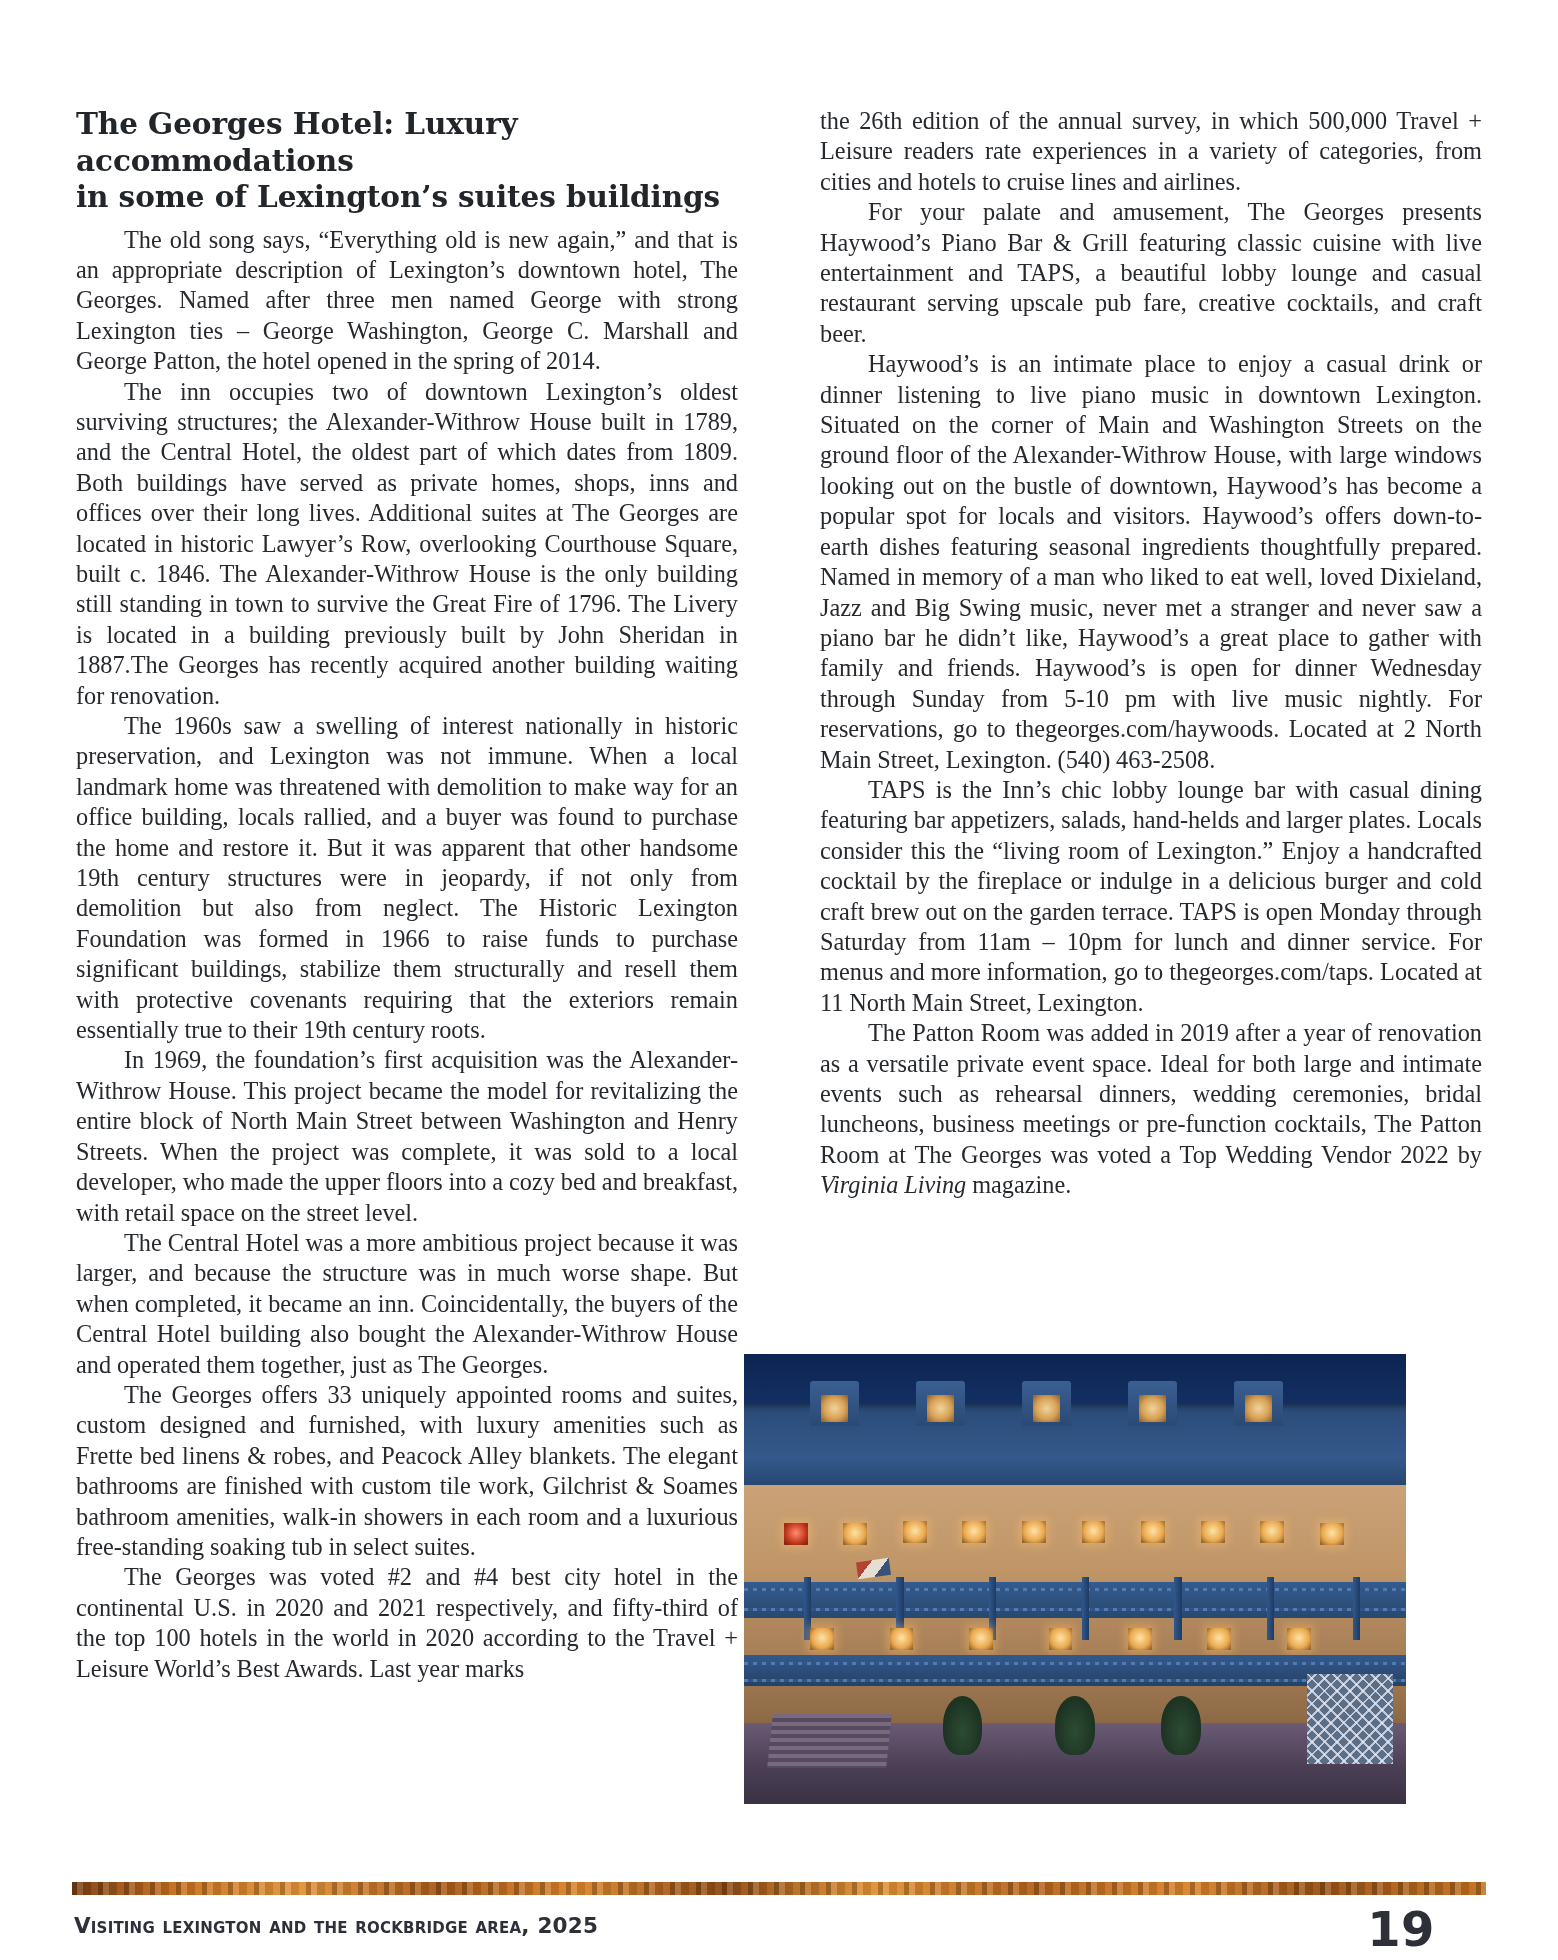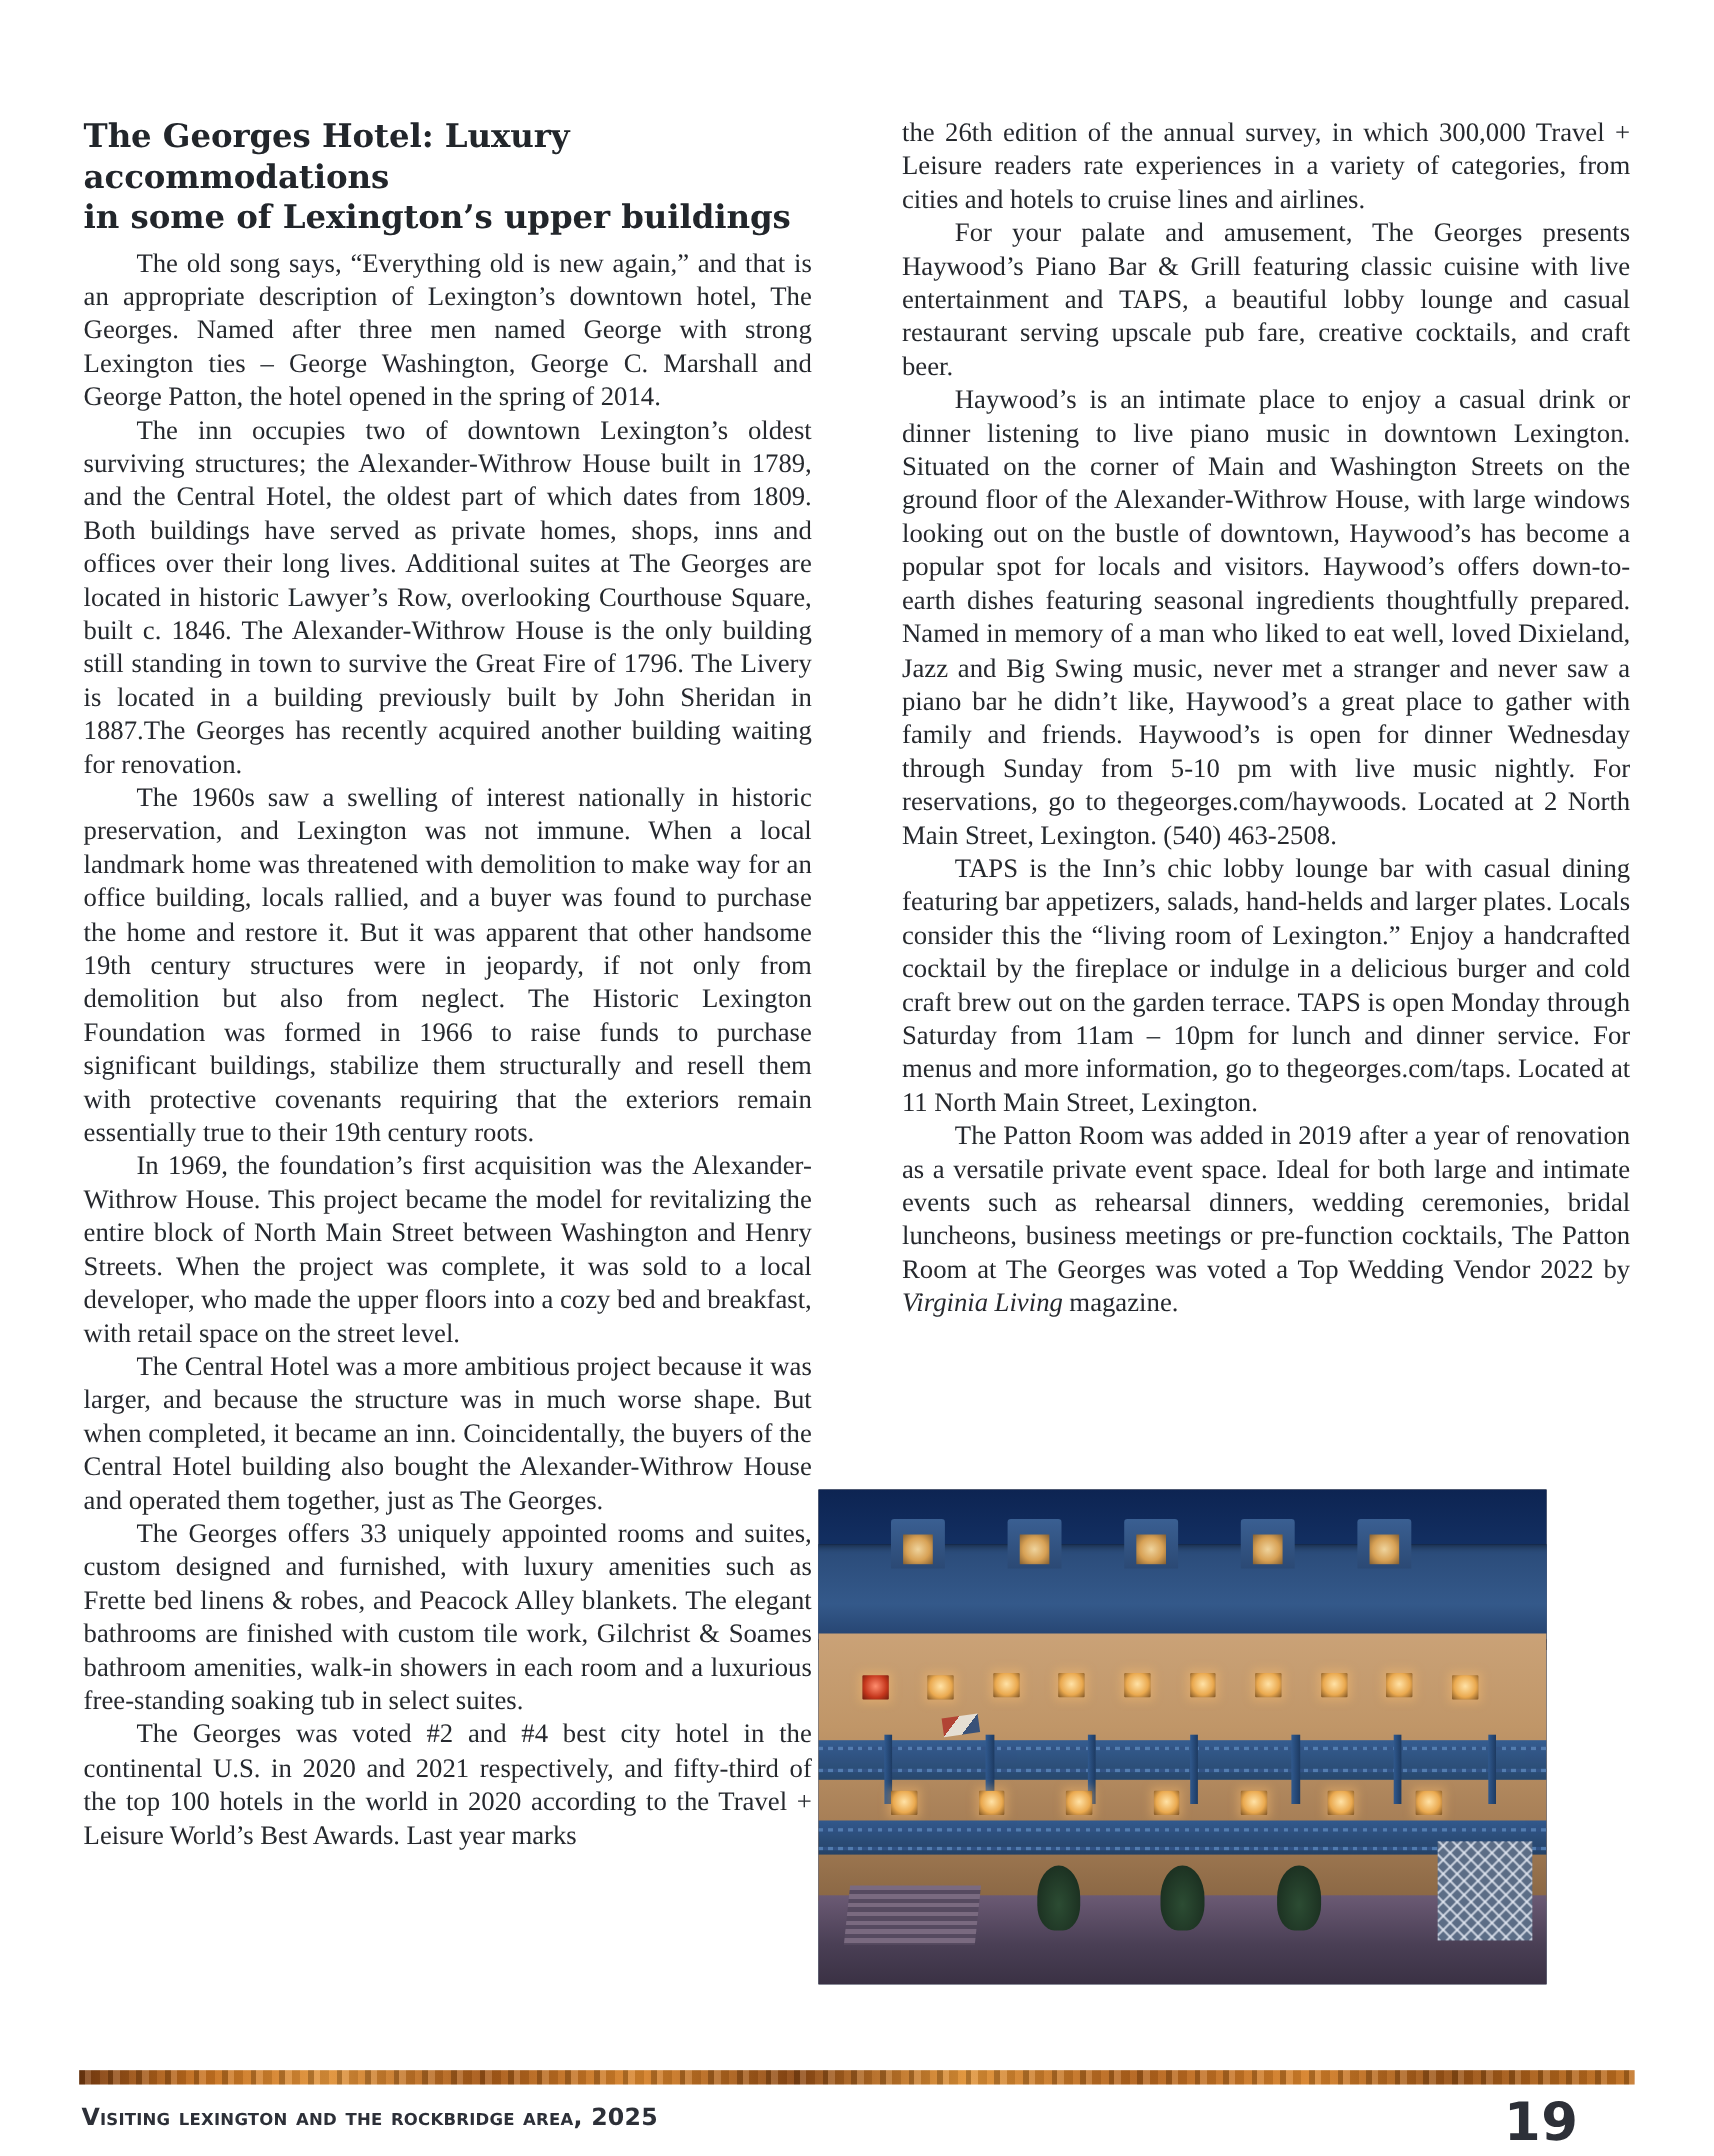--- a/index.html
+++ b/index.html
@@ -217,34 +217,34 @@
 </head>
 <body>
 
 <div class="page">
 
   <div class="columns">
 
     <div class="col col-left">
       <h1 class="headline">
         <span class="hl-line">The Georges Hotel: Luxury accommodations</span>
-        <span class="hl-line">in some of Lexington’s upper buildings</span>
+        <span class="hl-line">in some of Lexington’s suites buildings</span>
       </h1>
 
       <p class="body">The old song says, “Everything old is new again,” and that is an appropriate description of Lexington’s downtown hotel, The Georges. Named after three men named George with strong Lexington ties – George Washington, George C. Marshall and George Patton, the hotel opened in the spring of 2014.</p>
       <p class="body">The inn occupies two of downtown Lexington’s oldest surviving structures; the Alexander-Withrow House built in 1789, and the Central Hotel, the oldest part of which dates from 1809. Both buildings have served as private homes, shops, inns and offices over their long lives. Additional suites at The Georges are located in historic Lawyer’s Row, overlooking Courthouse Square, built c. 1846. The Alexander-Withrow House is the only building still standing in town to survive the Great Fire of 1796. The Livery is located in a building previously built  by John Sheridan in 1887.The Georges has recently acquired another building waiting for renovation.</p>
       <p class="body">The 1960s saw a swelling of interest nationally in historic preservation, and Lexington was not immune. When a local landmark home was threatened with demolition to make way for an office building, locals rallied, and a buyer was found to purchase the home and restore it. But it was apparent that other handsome 19th century structures were in jeopardy, if not only from demolition but also from neglect. The Historic Lexington Foundation was formed in 1966 to raise funds to purchase significant buildings, stabilize them structurally and resell them with protective covenants requiring that the exteriors remain essentially true to their 19th century roots.</p>
       <p class="body">In 1969, the foundation’s first acquisition was the Alexander-Withrow House. This project became the model for revitalizing the entire block of North Main Street between Washington and Henry Streets. When the project was complete, it was sold to a local developer, who made the upper floors into a cozy bed and breakfast, with retail space on the street level.</p>
       <p class="body">The Central Hotel was a more ambitious project because it was larger, and because the structure was in much worse shape. But when completed, it became an inn. Coincidentally, the buyers of the Central Hotel building also bought the Alexander-Withrow House and operated them together, just as The Georges.</p>
       <p class="body">The Georges offers 33 uniquely appointed rooms and suites, custom designed and furnished, with luxury amenities such as Frette bed linens &amp; robes, and Peacock Alley blankets. The elegant bathrooms are finished with custom tile work, Gilchrist &amp; Soames bathroom amenities, walk-in showers in each room and a luxurious free-standing soaking tub in select suites.</p>
       <p class="body">The Georges was voted #2 and #4 best city hotel in the continental U.S. in 2020 and 2021 respectively, and fifty-third of the top 100 hotels in the world in 2020 according to the Travel + Leisure World’s Best Awards. Last year marks</p>
     </div>
 
     <div class="col col-right">
-      <p class="body noindent">the 26th edition of the annual survey, in which 300,000 Travel + Leisure readers rate experiences in a variety of categories, from cities and hotels to cruise lines and airlines.</p>
+      <p class="body noindent">the 26th edition of the annual survey, in which 500,000 Travel + Leisure readers rate experiences in a variety of categories, from cities and hotels to cruise lines and airlines.</p>
       <p class="body">For your palate and amusement, The Georges presents Haywood’s Piano Bar &amp; Grill featuring classic cuisine with live entertainment and TAPS, a beautiful lobby lounge and casual restaurant serving upscale pub fare, creative cocktails, and craft beer.</p>
       <p class="body">Haywood’s is an intimate place to enjoy a casual drink or dinner listening to live piano music in downtown Lexington. Situated on the corner of Main and Washington Streets on the ground floor of the Alexander-Withrow House, with large windows looking out on the bustle of downtown, Haywood’s has become a popular spot for locals and visitors. Haywood’s offers down-to-earth dishes featuring seasonal ingredients thoughtfully prepared. Named in memory of a man who liked to eat well, loved Dixieland, Jazz and Big Swing music, never met a stranger and never saw a piano bar he didn’t like, Haywood’s a great place to gather with family and friends. Haywood’s is open for dinner Wednesday through Sunday from 5-10 pm with live music nightly. For reservations, go to thegeorges.com/haywoods.  Located at 2 North Main Street, Lexington. (540) 463-2508.</p>
       <p class="body">TAPS is the Inn’s chic lobby lounge bar with casual dining featuring bar appetizers, salads, hand-helds and larger plates.  Locals consider this the “living room of Lexington.” Enjoy a handcrafted cocktail by the fireplace or indulge in a delicious burger and cold craft brew out on the garden terrace. TAPS is open Monday through Saturday from 11am – 10pm for lunch and dinner service. For menus and more information, go to thegeorges.com/taps. Located at 11 North Main Street, Lexington.</p>
       <p class="body"><span>The Patton Room was added in 2019 after a year of renovation as a versatile private event space. Ideal for both large and intimate events such as rehearsal dinners, wedding ceremonies, bridal luncheons, business meetings or pre-function cocktails, The Patton Room at The Georges was voted a Top Wedding Vendor 2022 by </span><i>Virginia Living</i><span> magazine.</span></p>
     </div>
 
   </div>
 
   <div class="photo-wrap">
     <div class="photo">

